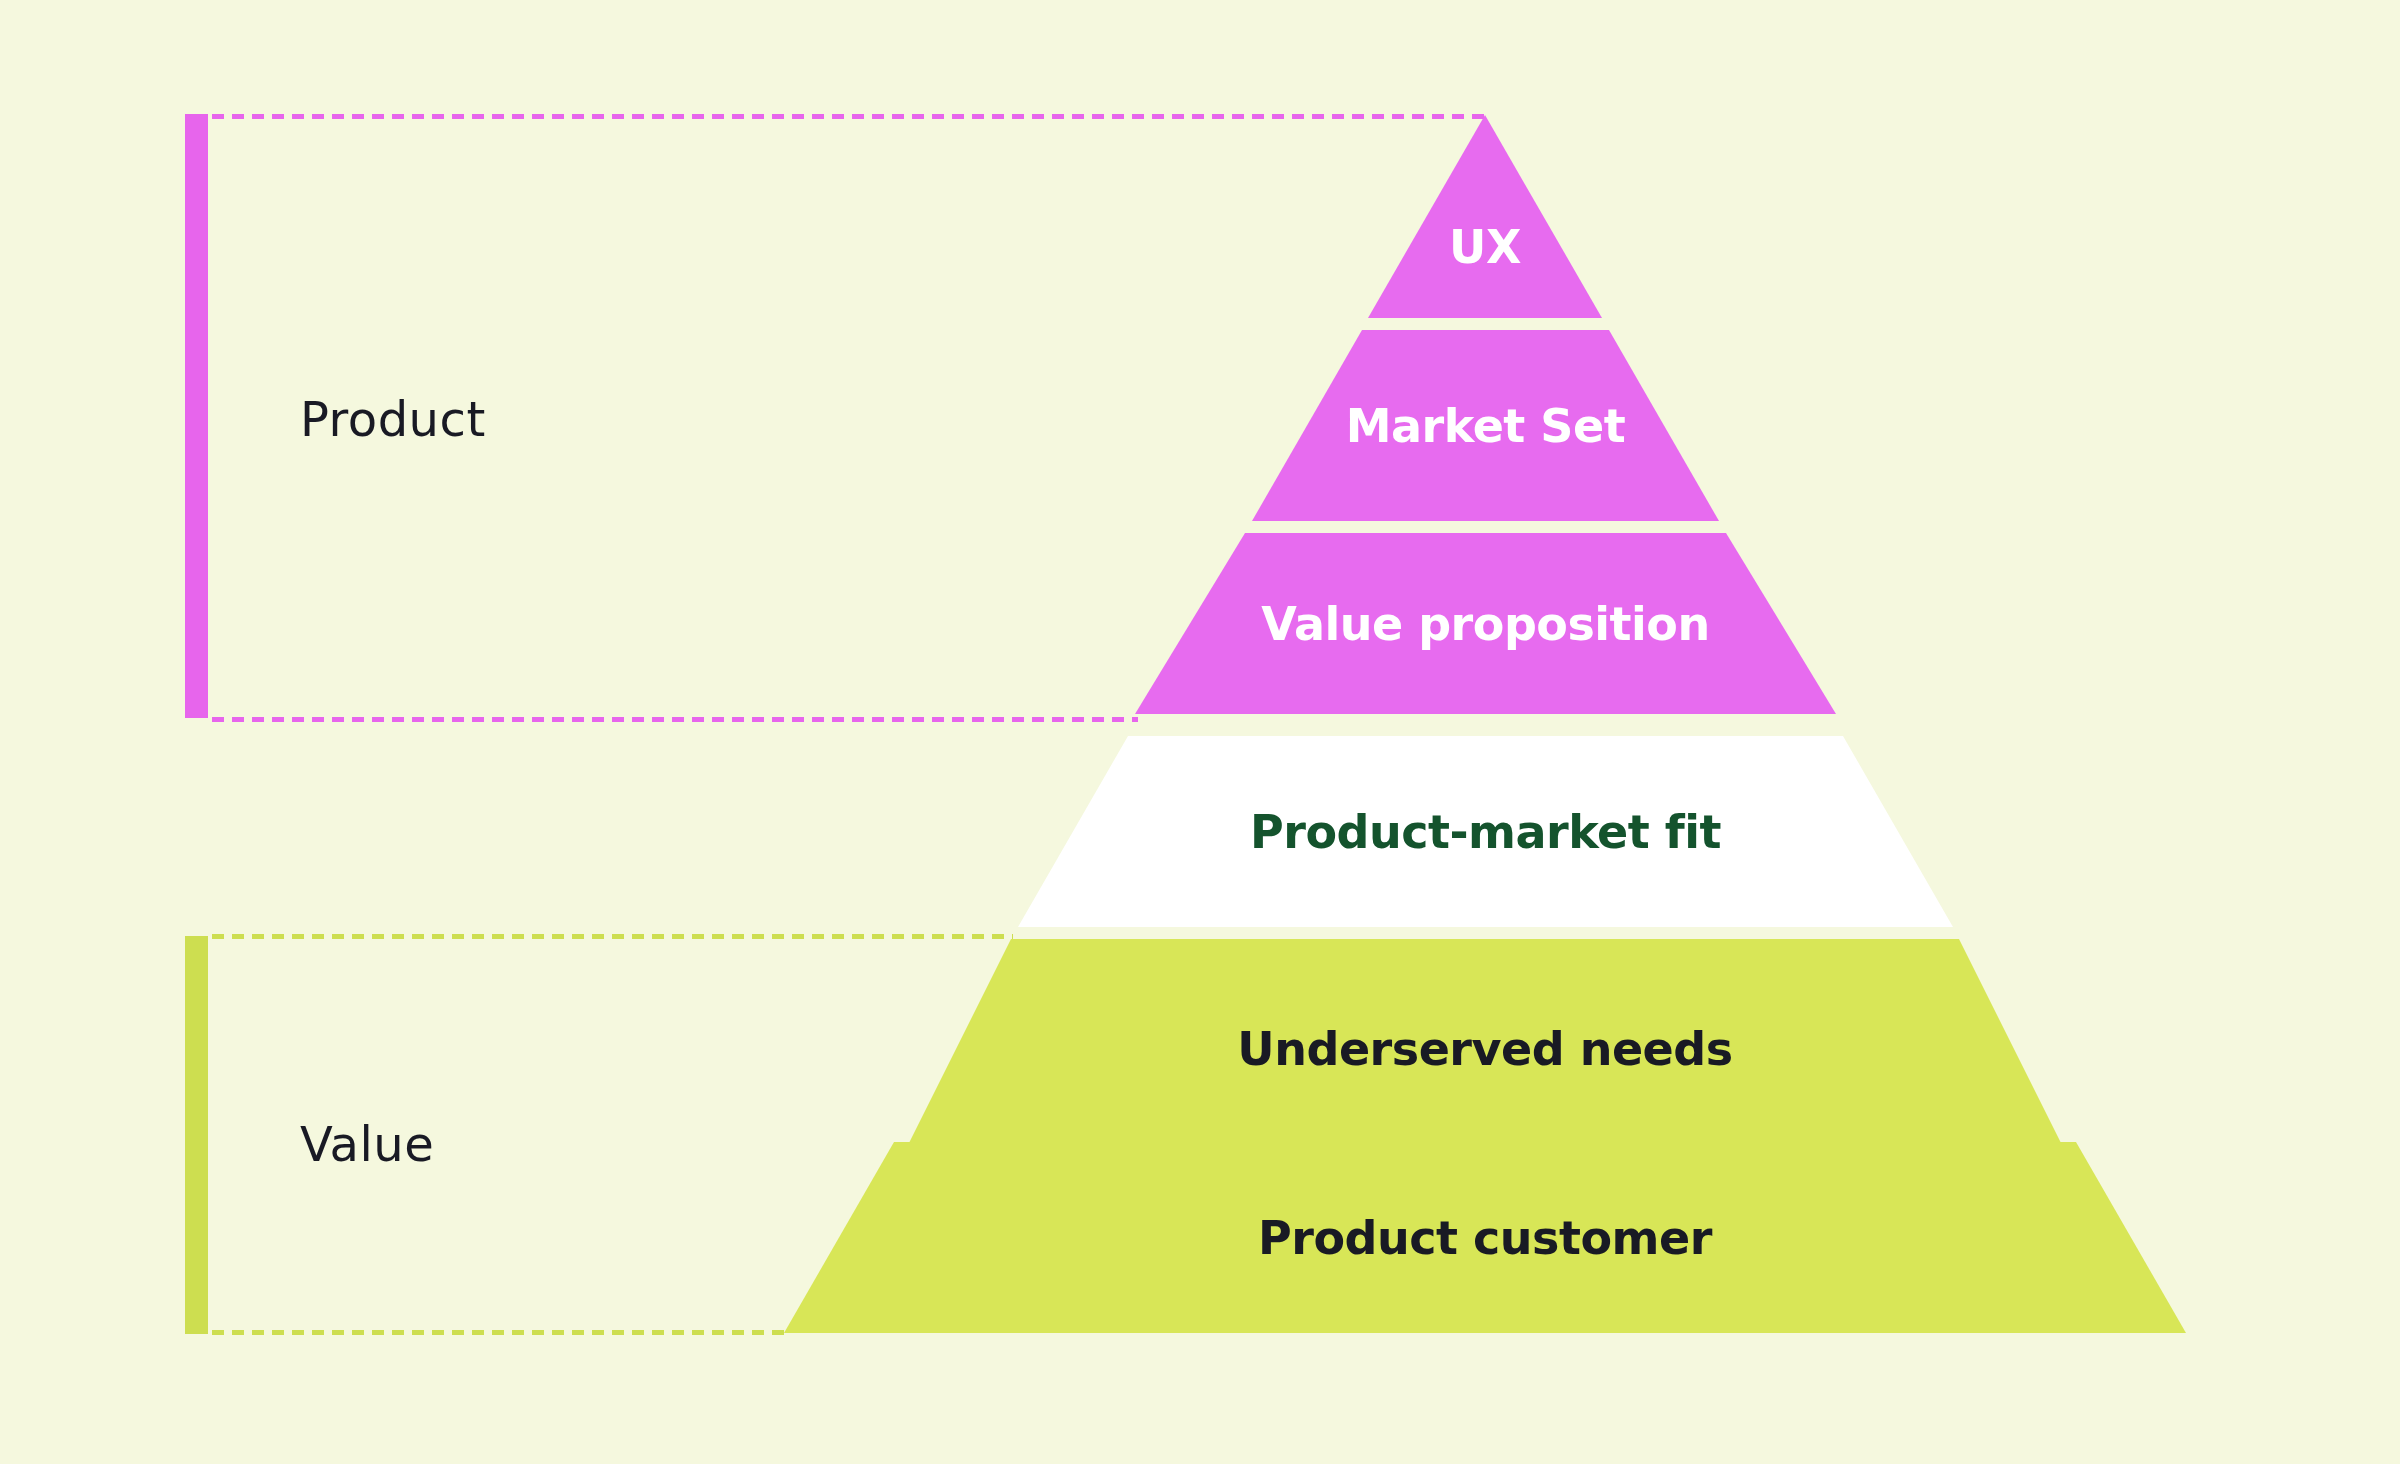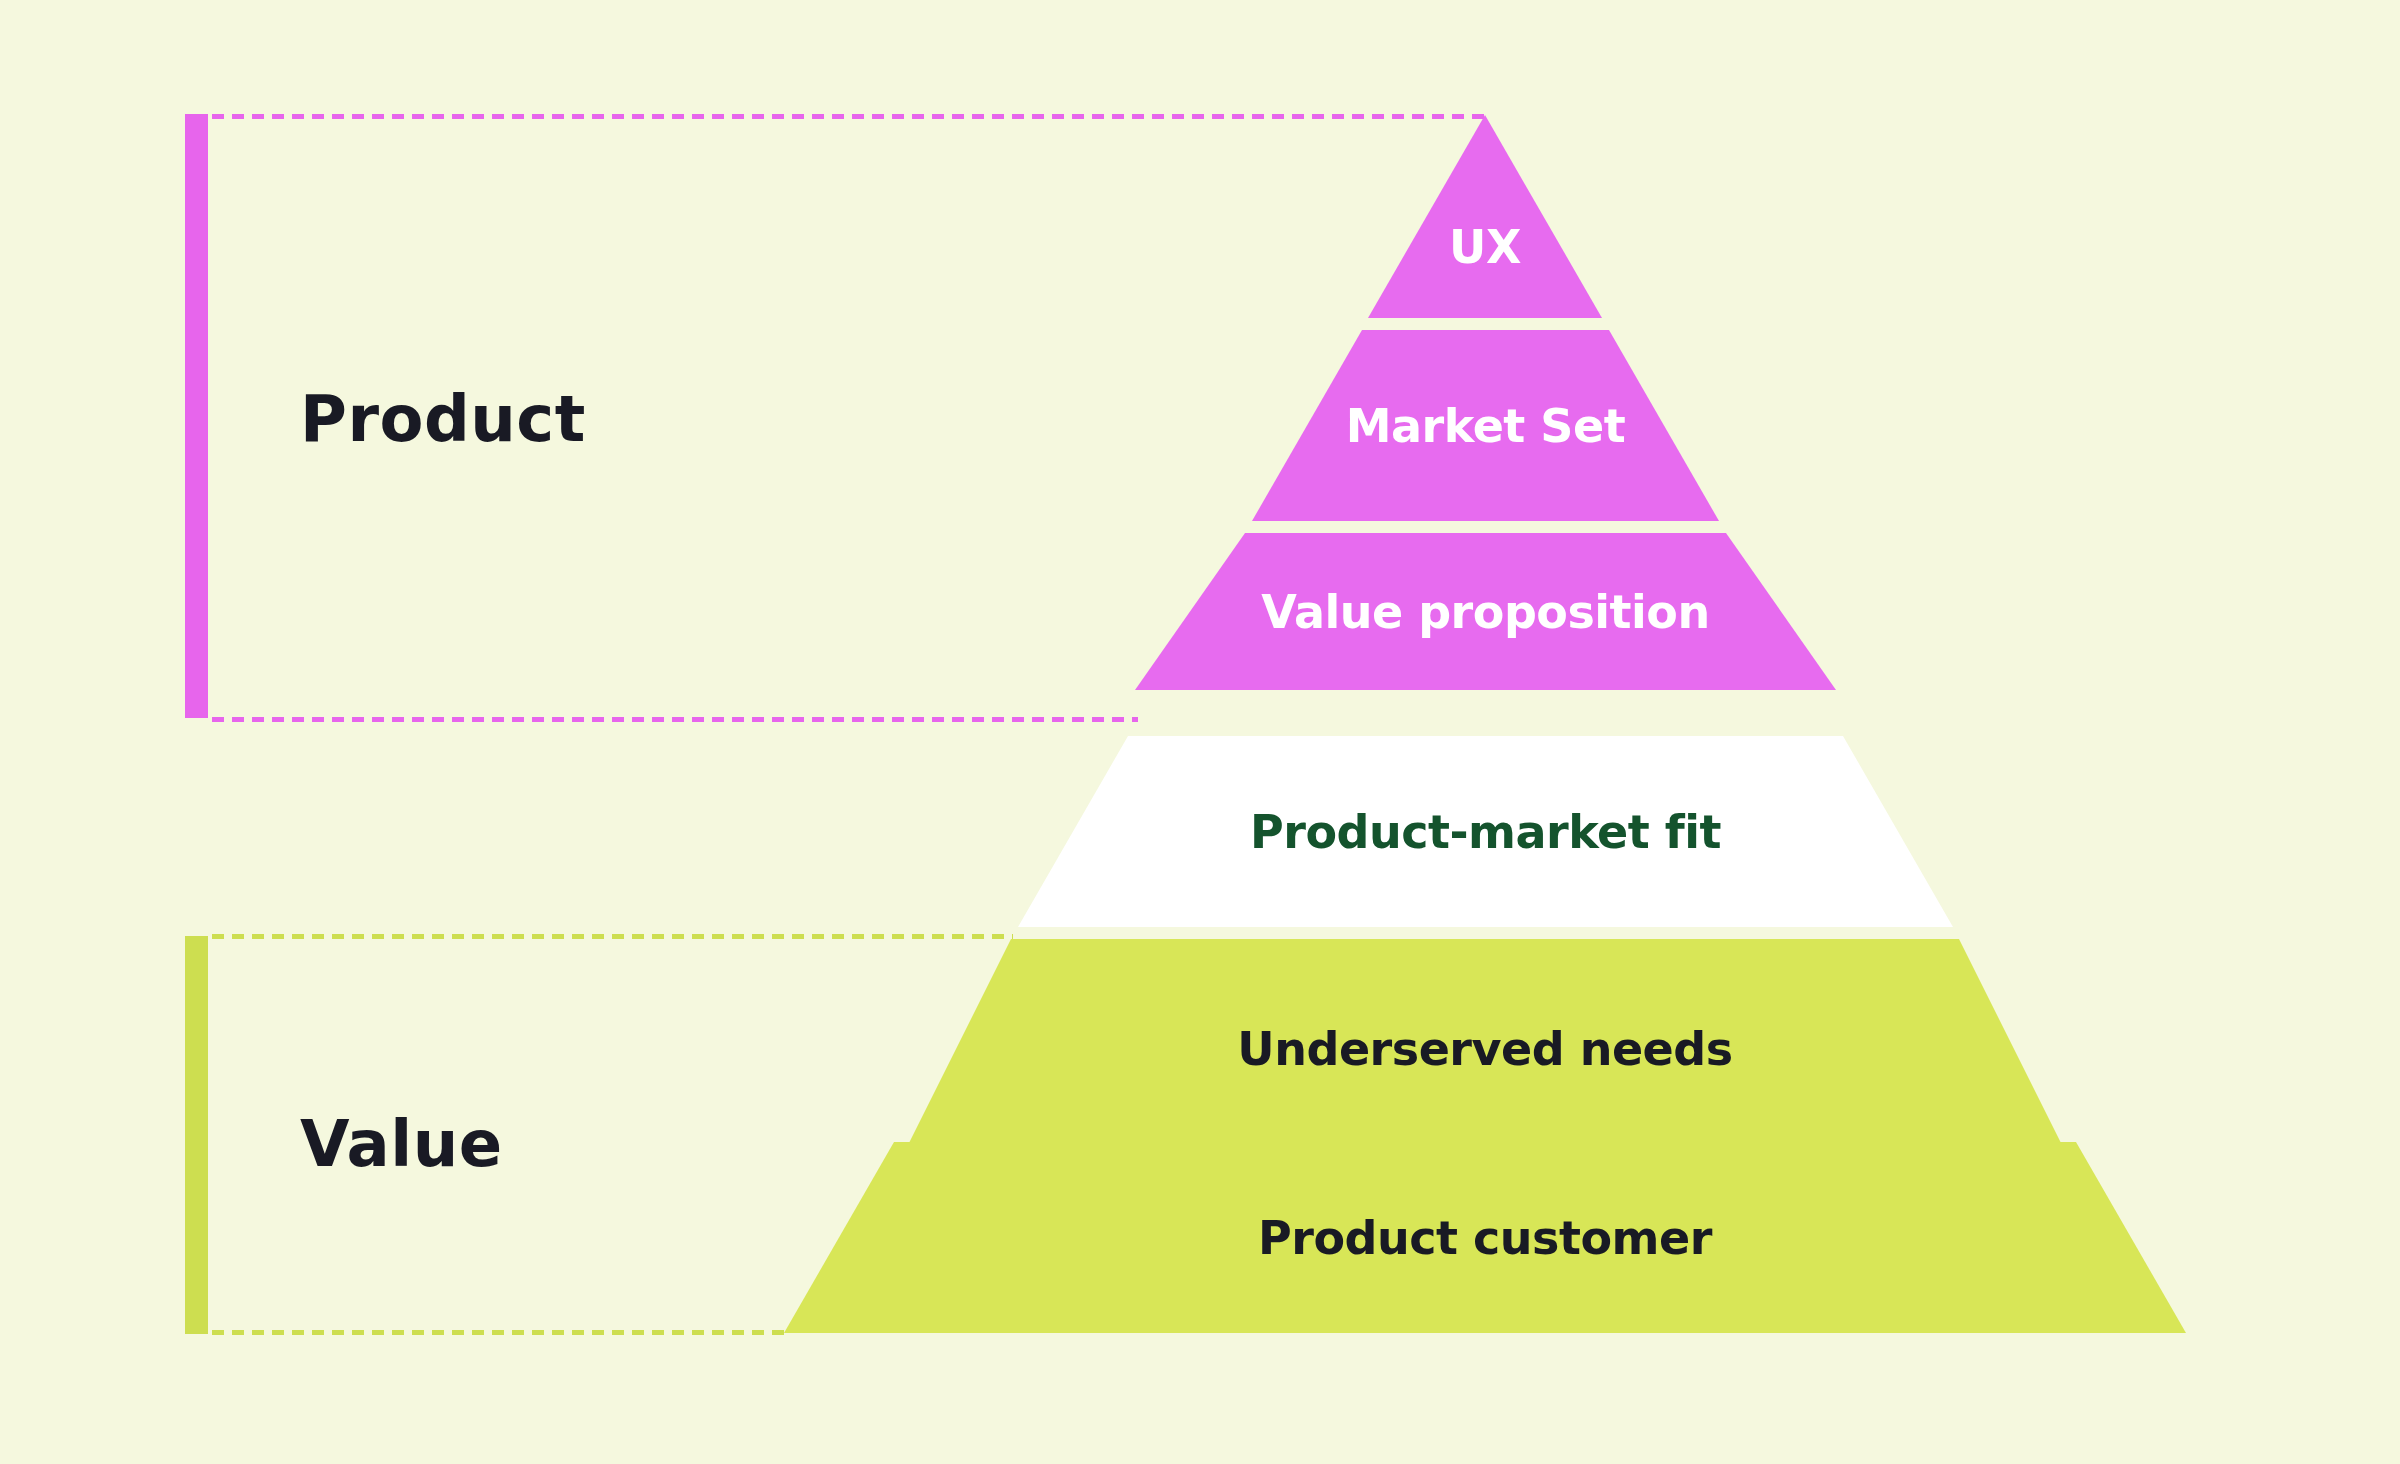--- a/index.html
+++ b/index.html
@@ -31,21 +31,21 @@
   .b0 {
     top: 115px; left: 1368px; width: 234px; height: 203px;
     clip-path: polygon(50% 0%, 100% 100%, 0% 100%);
     padding-top: 60px; box-sizing: border-box;
   }
   
   .b1, .b2, .b3, .b4, .b5 {
     clip-path: polygon(110px 0%, calc(100% - 110px) 0%, 100% 100%, 0% 100%);
   }
   .b1 { top: 330px;  left: 1252px; width: 467px;  height: 191px; }
-  .b2 { top: 533px;  left: 1135px; width: 701px;  height: 157px; }
+  .b2 { top: 533px;  left: 1135px; width: 701px;  height: 181px; }
   .b3 { top: 736px;  left: 1018px; width: 935px;  height: 191px; }
   .b4 { top: 939px;  left: 901px;  width: 1168px; height: 220px; }
   .b5 { top: 1142px; left: 784px;  width: 1402px; height: 191px; }
 
   
   .accent-bar {
     position: absolute;
     left: 185px;
     width: 23px;
   }
@@ -63,22 +63,22 @@
   }
   .product-dash-top    { left: 212px; top: 114px;  width: 1274px; }
   .product-dash-bottom { left: 212px; top: 717px;  width: 926px; }
   .market-dash-top     { left: 212px; top: 934px;  width: 801px; }
   .market-dash-bottom  { left: 212px; top: 1330px; width: 573px; }
 
   .group-label {
     position: absolute;
     left: 300px;
     transform: translateY(-50%);
-    font-size: 64px;
-    font-weight: 700;
+    font-size: 48px;
+    font-weight: 400;
     letter-spacing: 0.5px;
     white-space: nowrap;
   }
   .product-label { top: 419px; }
   .market-label  { top: 1144px; }
 </style>
 </head>
 <body>
 
 <div class="stage" style="background: rgb(245, 248, 222);">

